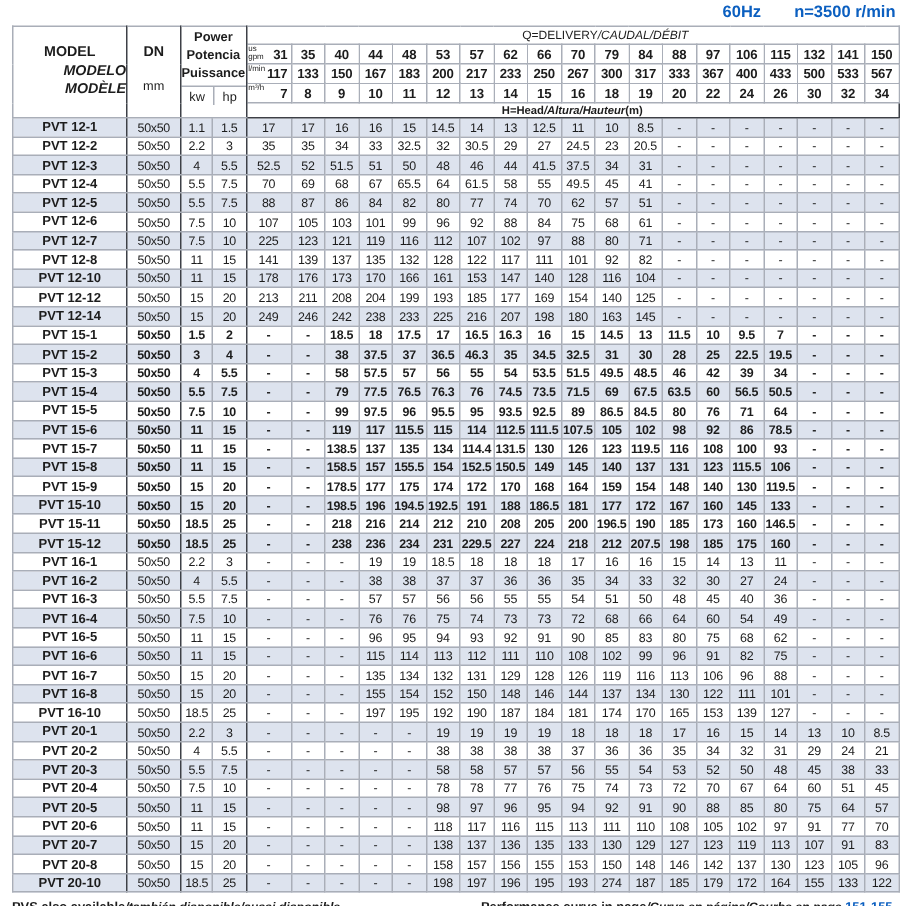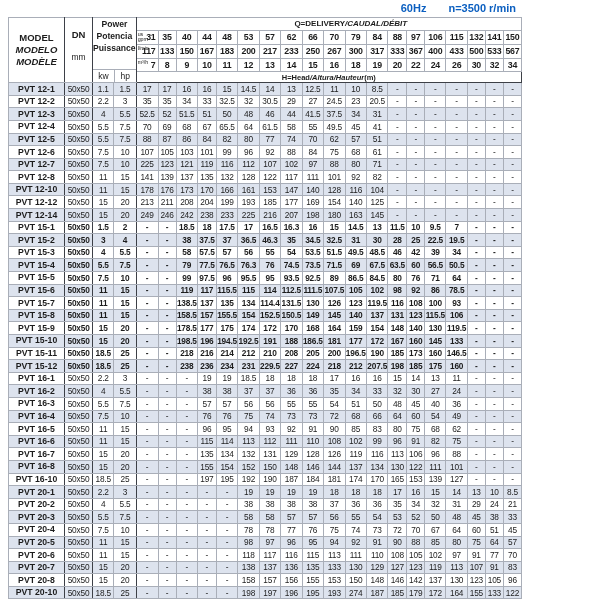--- a/index.html
+++ b/index.html
@@ -1,43 +1,43 @@
 <!DOCTYPE html>
 <html><head>
 <meta charset="utf-8">
 <style>
   html,body{margin:0;padding:0;background:#fff;}
-  .page{position:relative;width:522px;height:604px;background:#fff;
+  .page{position:relative;width:603px;height:604px;background:#fff;
         font-family:"Liberation Sans",sans-serif;color:#1c1c1c;overflow:hidden;}
   .topbar{height:15px;text-align:right;padding:2px 6px 0 0;
           font-size:11px;font-weight:bold;color:#0b5fc0;}
   .topbar .gap{display:inline-block;width:22px;}
   table{border-collapse:collapse;table-layout:fixed;margin-left:8px;
         border:1.6px solid #3d4047;}
   td{border:0.7px solid #a9aeb8;text-align:center;vertical-align:middle;
      padding:0;overflow:visible;white-space:nowrap;line-height:1;}
   
   .mh,.mc{border-right:1.6px solid #3d4047;}
   .dh,.dc{border-right:1.6px solid #3d4047;}
   .ph,.pc2{border-right:1.6px solid #3d4047;}
   tr.gs td{border-top:1.5px solid #3d4047;}
   tr.hlrow td{border-bottom:1.6px solid #3d4047;}
   
   thead td{background:#fff;}
   .mh div{font-weight:bold;font-size:9.5px;line-height:1.3;}
-  .mh .it{font-style:italic;}
+  .mh .it{font-style:italic;text-align:right;}
   .dh{vertical-align:top;text-align:center;}
   .dh .dn{font-weight:bold;font-size:9.5px;margin-top:12px;}
   .dh .mm{font-size:8.5px;margin-top:13px;}
   .ph{vertical-align:top;}
   .ph .pw{font-weight:bold;font-size:8.6px;line-height:1.15;margin-top:2px;}
-  .ph .un{display:flex;border-top:0.7px solid #a9aeb8;margin-top:15px;font-size:8.5px;}
+  .ph .un{display:flex;border-top:0.7px solid #a9aeb8;margin-top:3px;font-size:8.5px;}
   .ph .un span{flex:1;padding:2px 0;}
   .ph .un span:first-child{border-right:0.7px solid #a9aeb8;}
-  .qh{font-size:8px;font-weight:bold;height:11px;padding-left:44px;}
+  .qh{font-size:8px;font-weight:normal;height:11px;padding-left:44px;}
   .qh .it{font-style:italic;}
   .u{font-weight:bold;font-size:8.8px;height:12px;position:relative;letter-spacing:-0.2px;}
   .u.first{text-align:right;padding-right:2px;}
   .ulabel{position:absolute;left:1px;top:1px;font-weight:normal;font-size:5.3px;
           letter-spacing:0;text-align:left;line-height:0.9;}
   .ulabel.wrap{width:10px;white-space:normal;}
   .hlrow td{height:9px;font-size:7.5px;font-weight:bold;border-left:none;border-right:none;}
   .hlrow .it{font-style:italic;}
   
   tbody tr{height:12.6px;margin-top:12px;}

